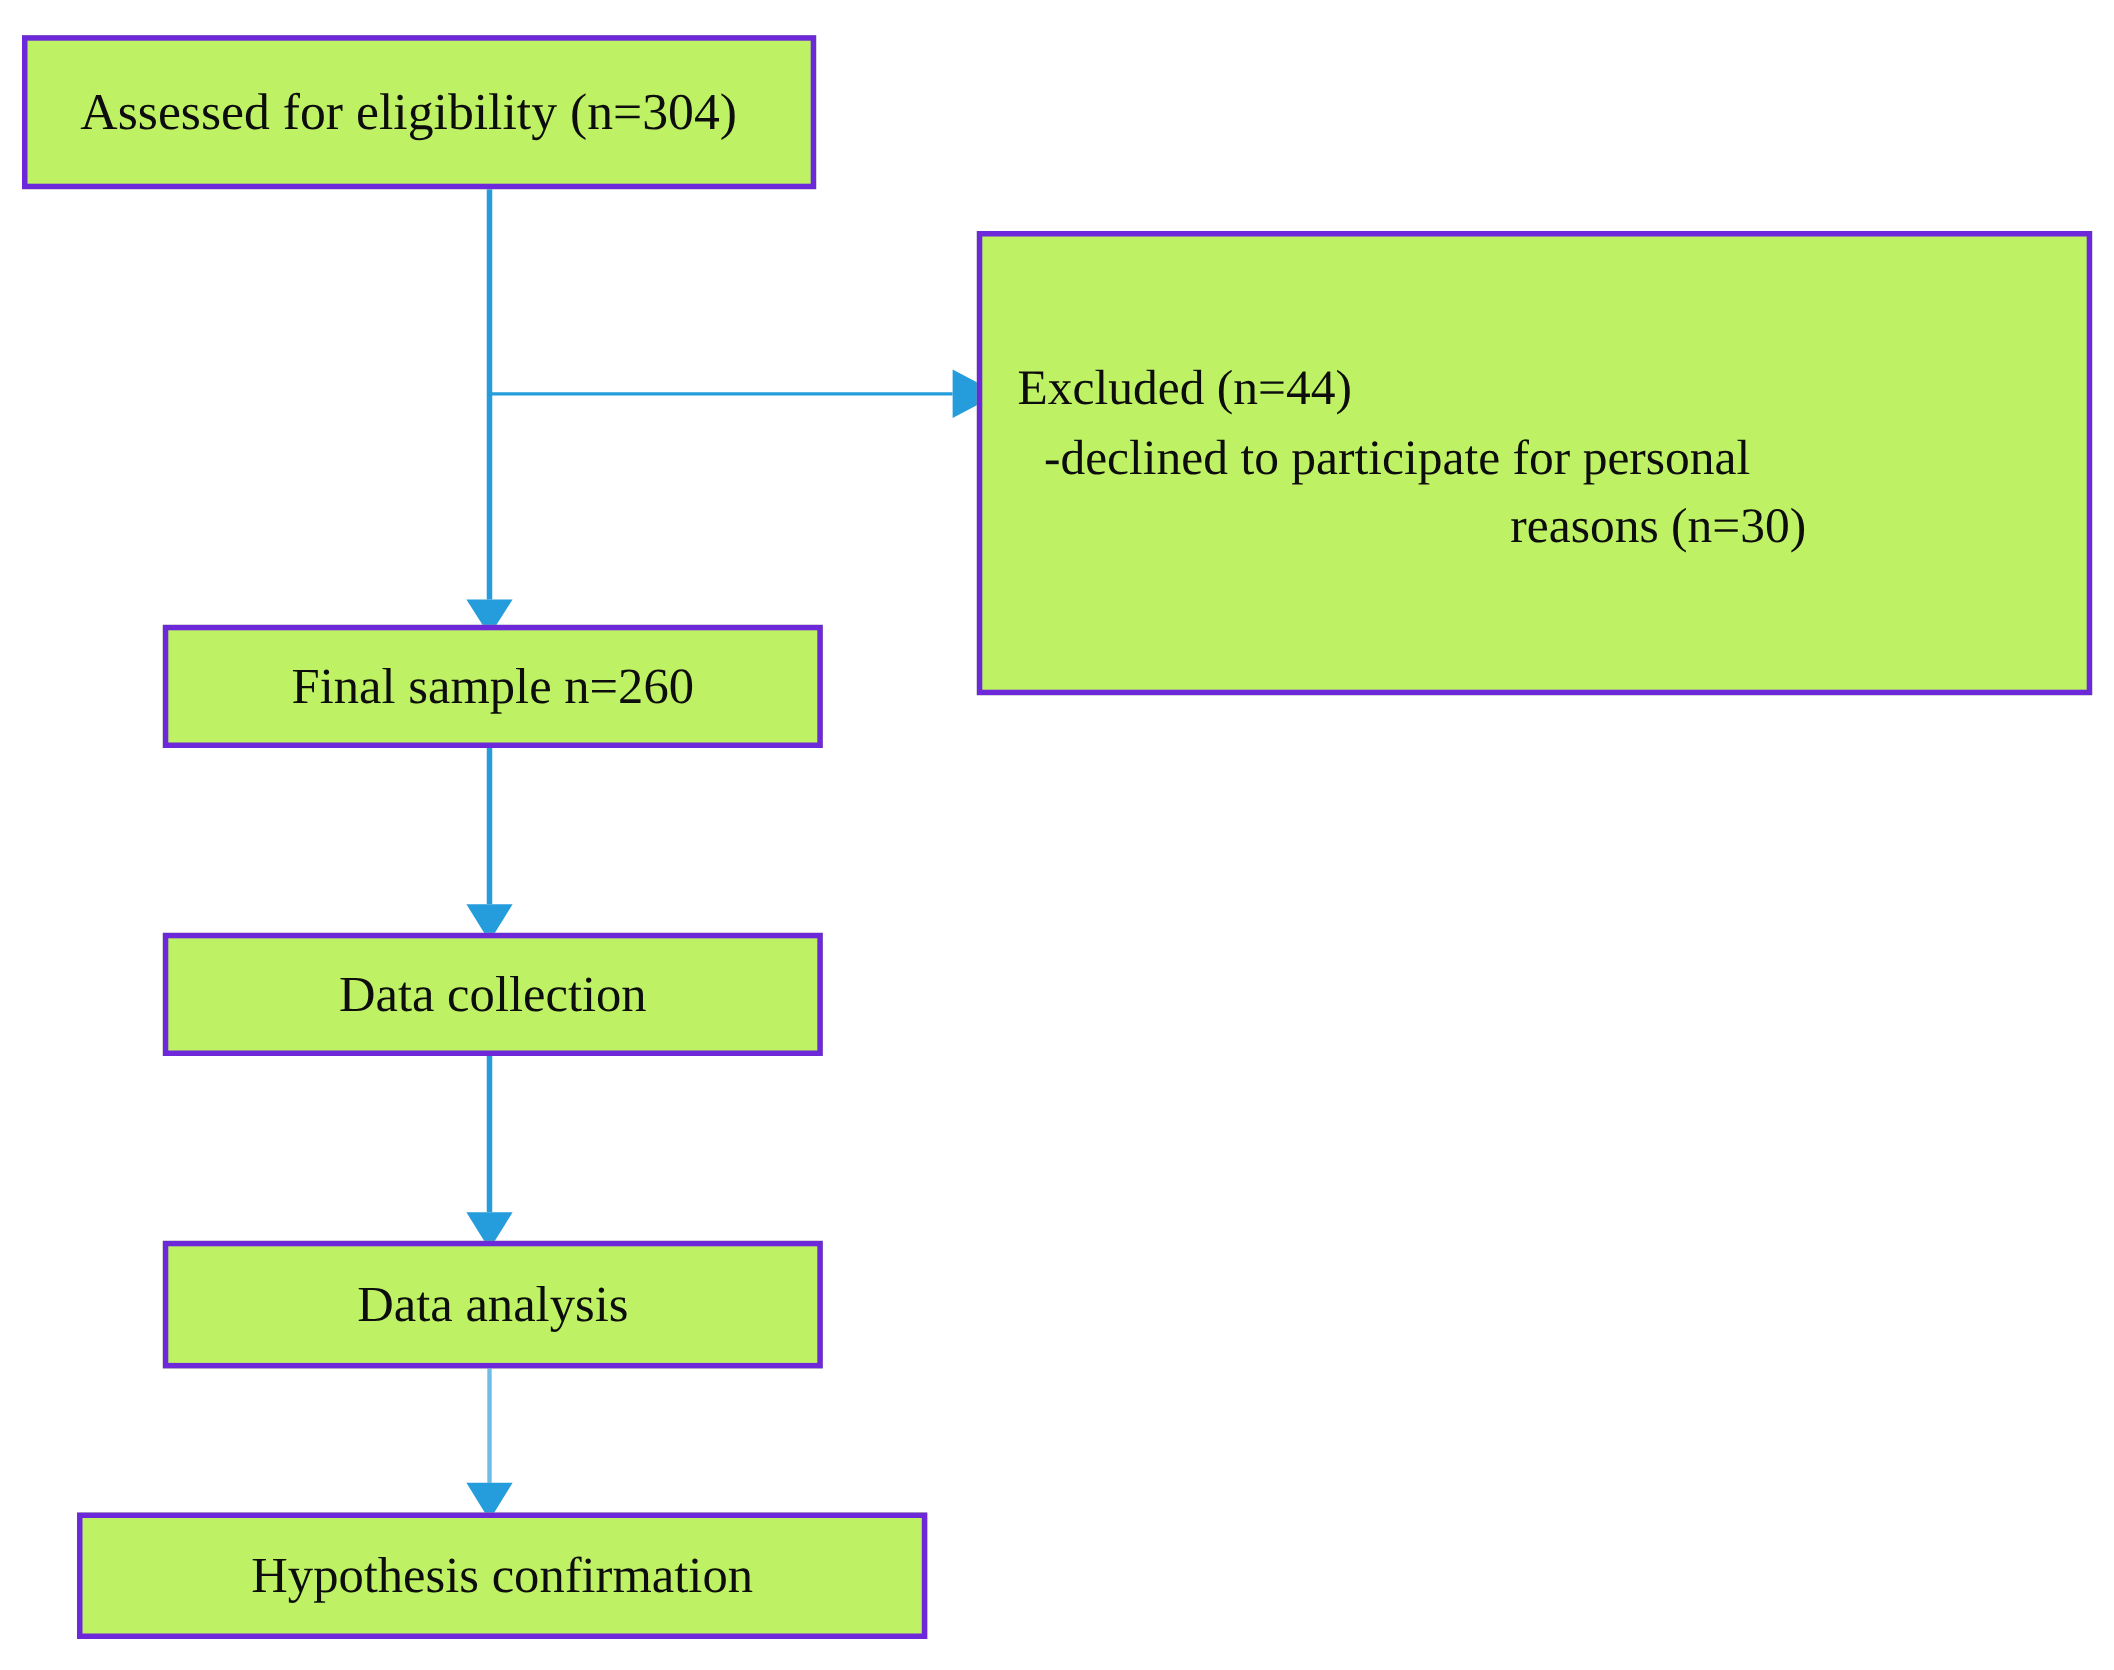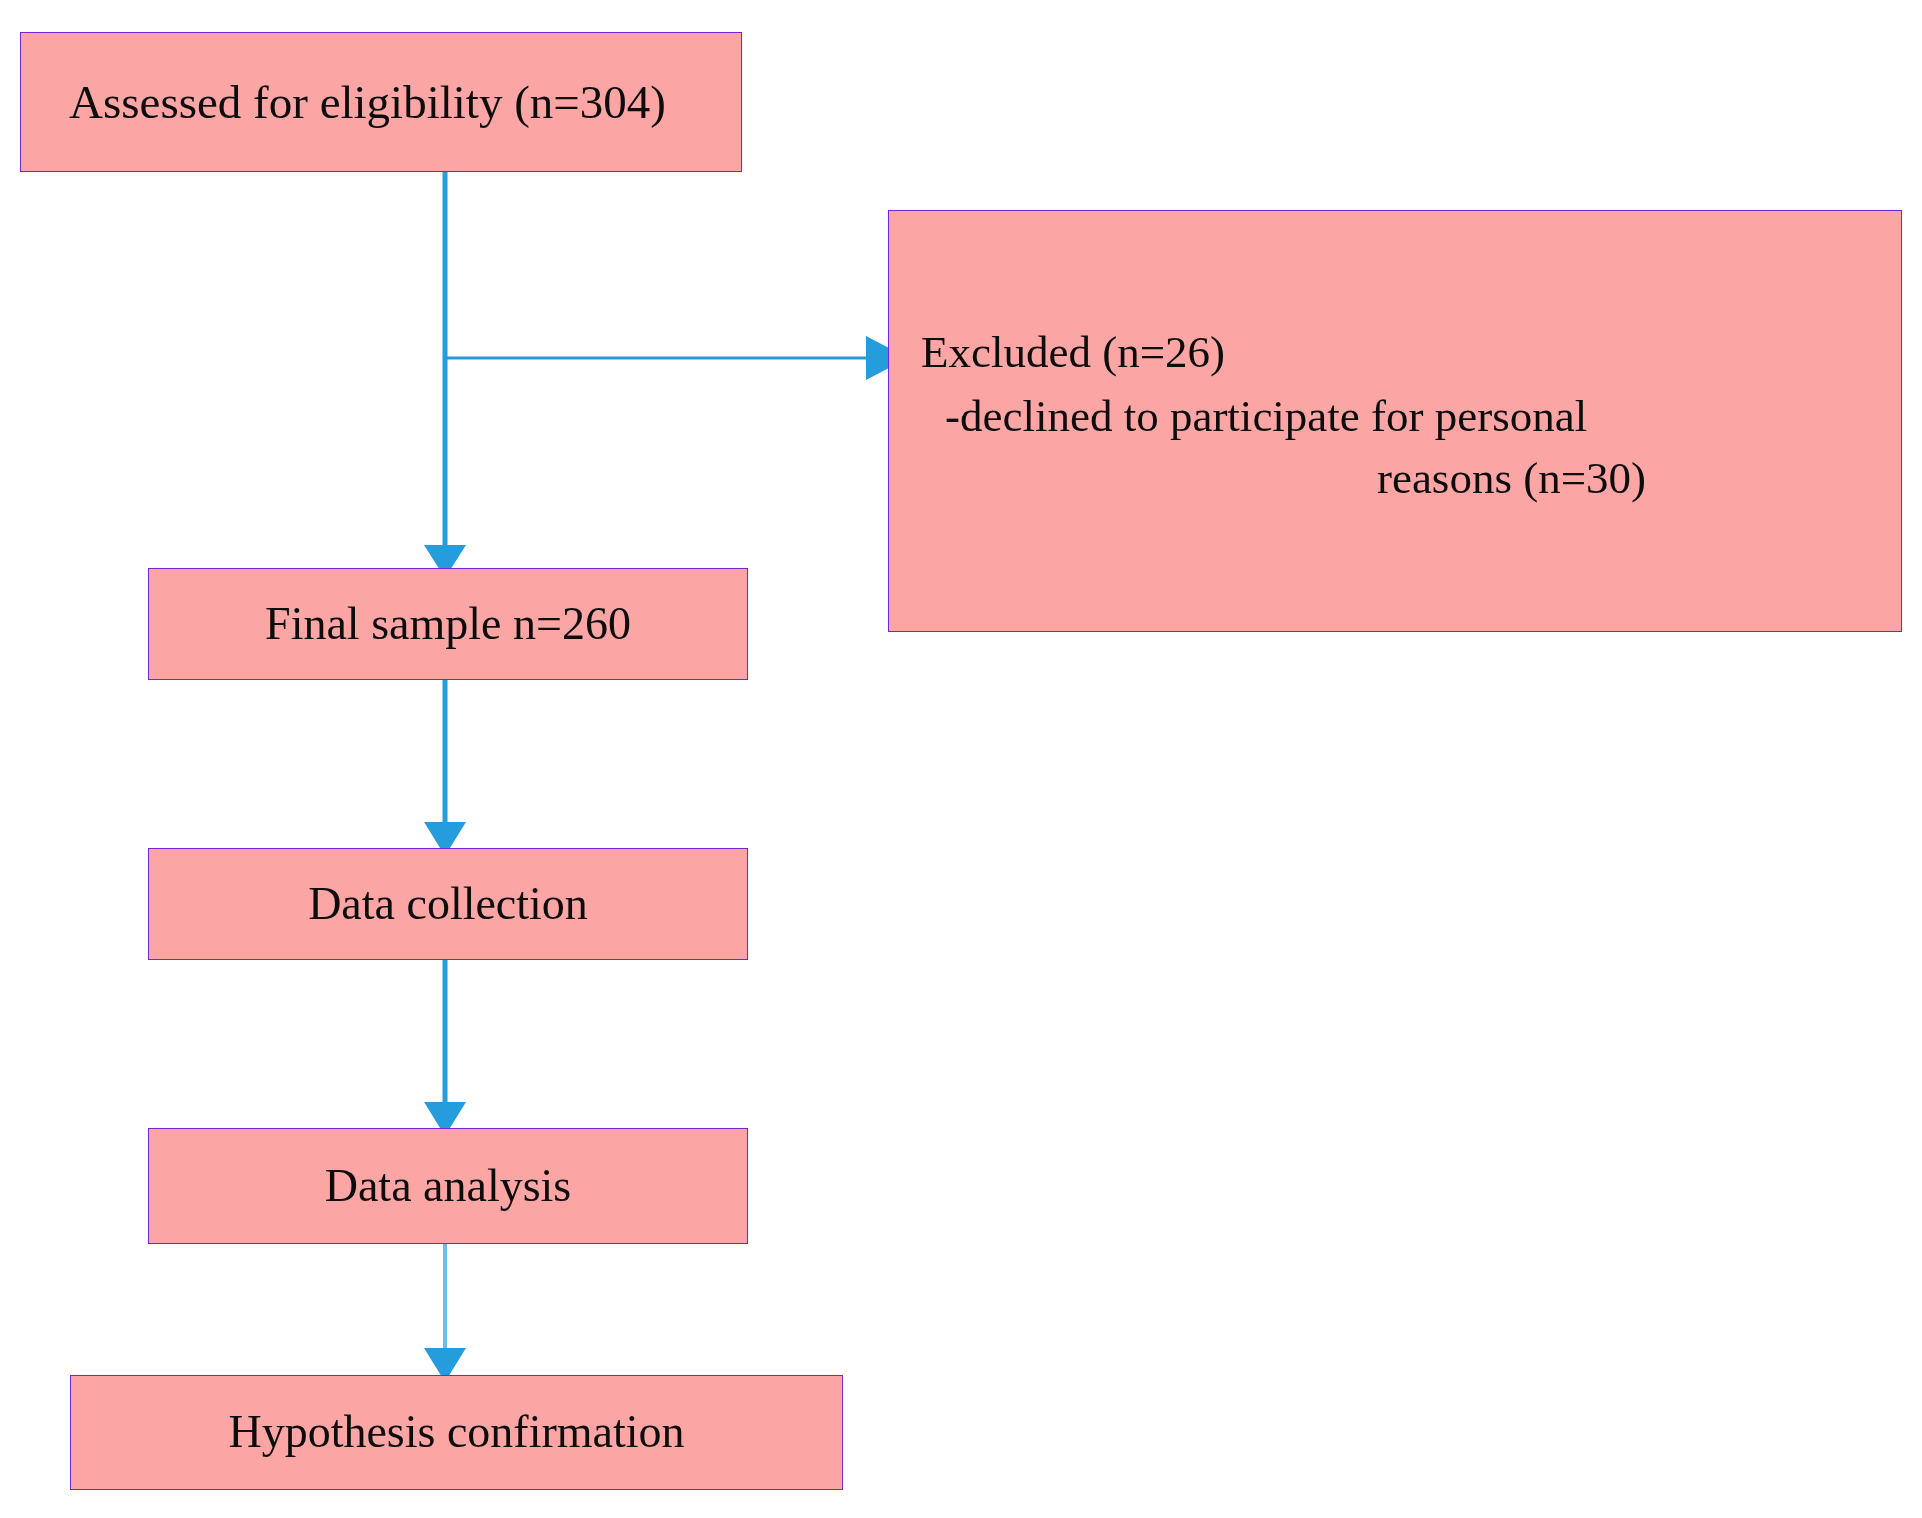--- a/index.html
+++ b/index.html
@@ -14,22 +14,22 @@
   #canvas {
     position: relative;
     width: 1922px;
     height: 1518px;
     background: #ffffff;
     overflow: hidden;
   }
   .node {
     position: absolute;
     box-sizing: border-box;
-    border: 1px solid #6d28d9;
-    background: #fca5a5;
+    border: 5px solid #6d28d9;
+    background: #bef264;
     display: flex;
     align-items: center;
     color: #0d0d0d;
     line-height: 1.15;
   }
   .node-text {
     display: block;
     width: 100%;
   }
 
@@ -113,21 +113,21 @@
       <polygon points="424,1348 466,1348 445,1382" fill="#259CDB"></polygon>
     </g>
   </svg>
 
   <div class="node" id="node-assessed">
     <span class="node-text">Assessed for eligibility (n=304)</span>
   </div>
 
   <div class="node" id="node-excluded">
     <span class="node-text">
-      <span class="excl-line excl-l1">Excluded (n=26)</span>
+      <span class="excl-line excl-l1">Excluded (n=44)</span>
       <span class="excl-line excl-l2">-declined to participate for personal</span>
       <span class="excl-line excl-l3">reasons (n=30)</span>
     </span>
   </div>
 
   <div class="node" id="node-final">
     <span class="node-text" style="text-align:center;font-family:Liberation Serif, serif;">Final sample n=260</span>
   </div>
 
   <div class="node" id="node-collection">

